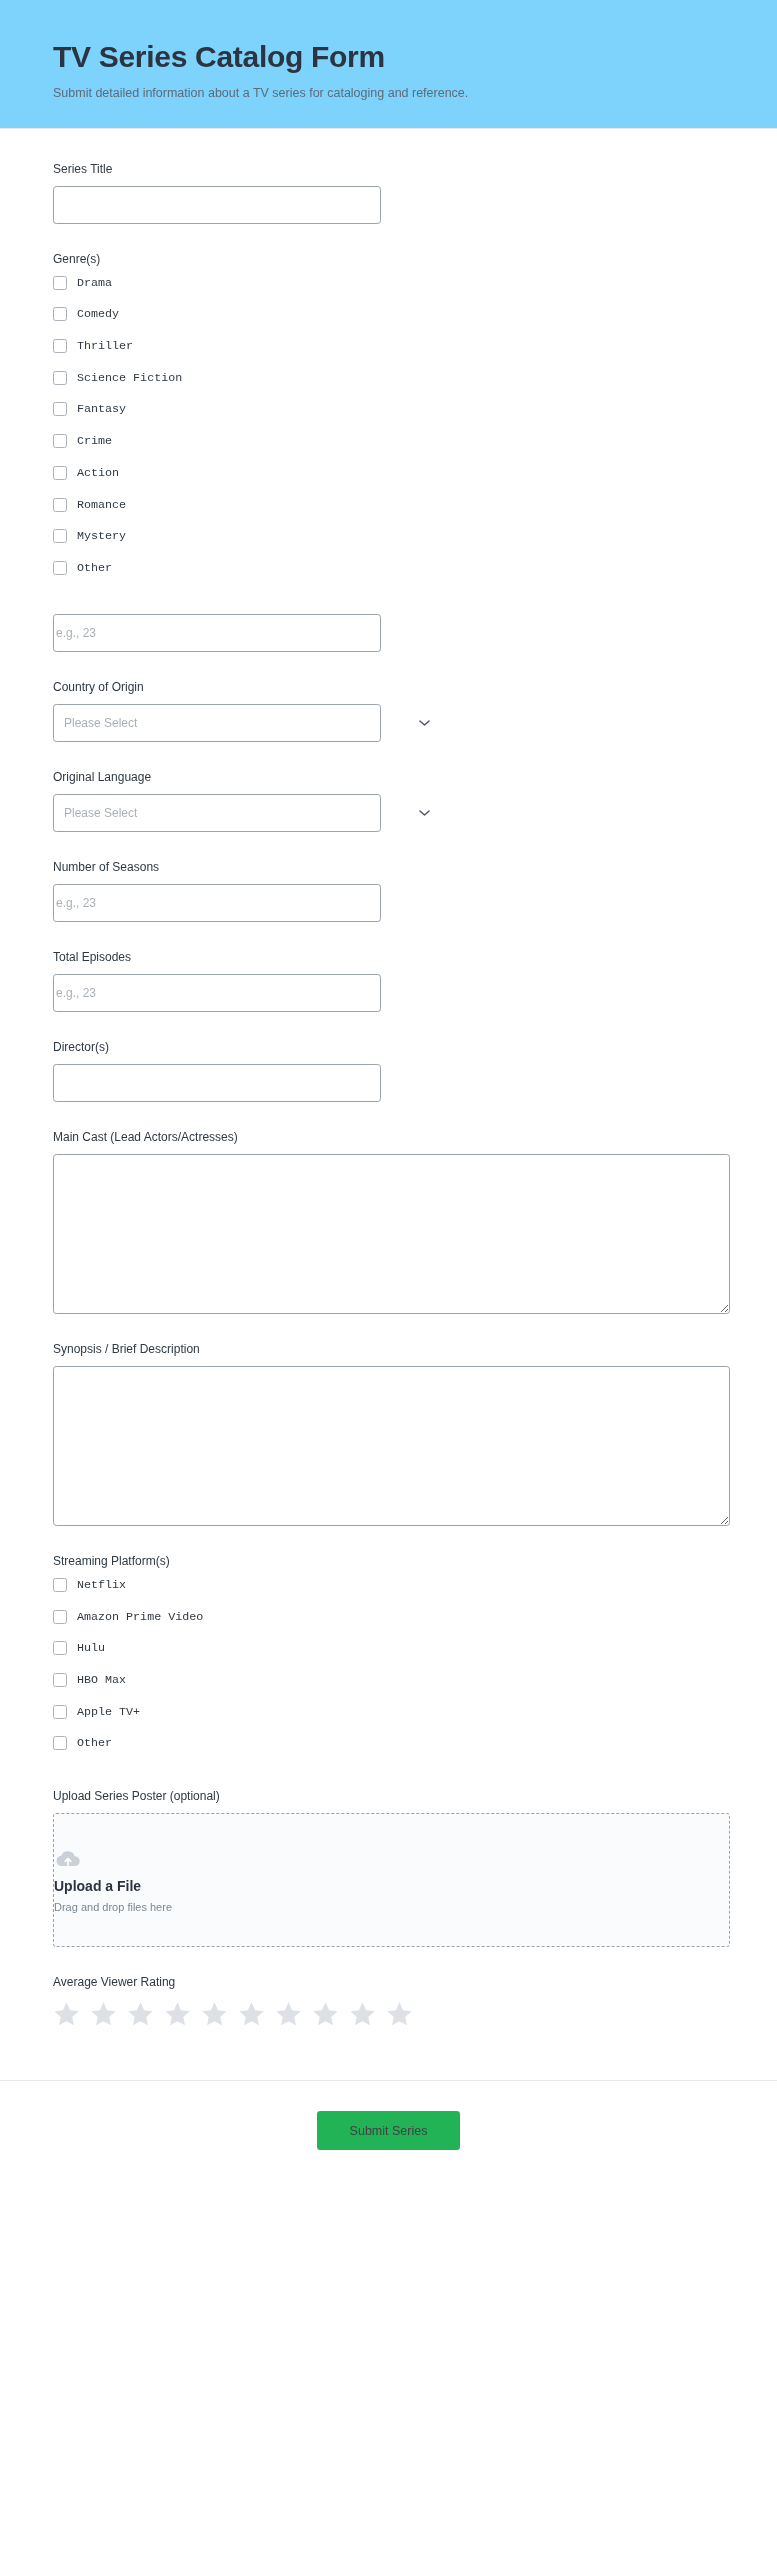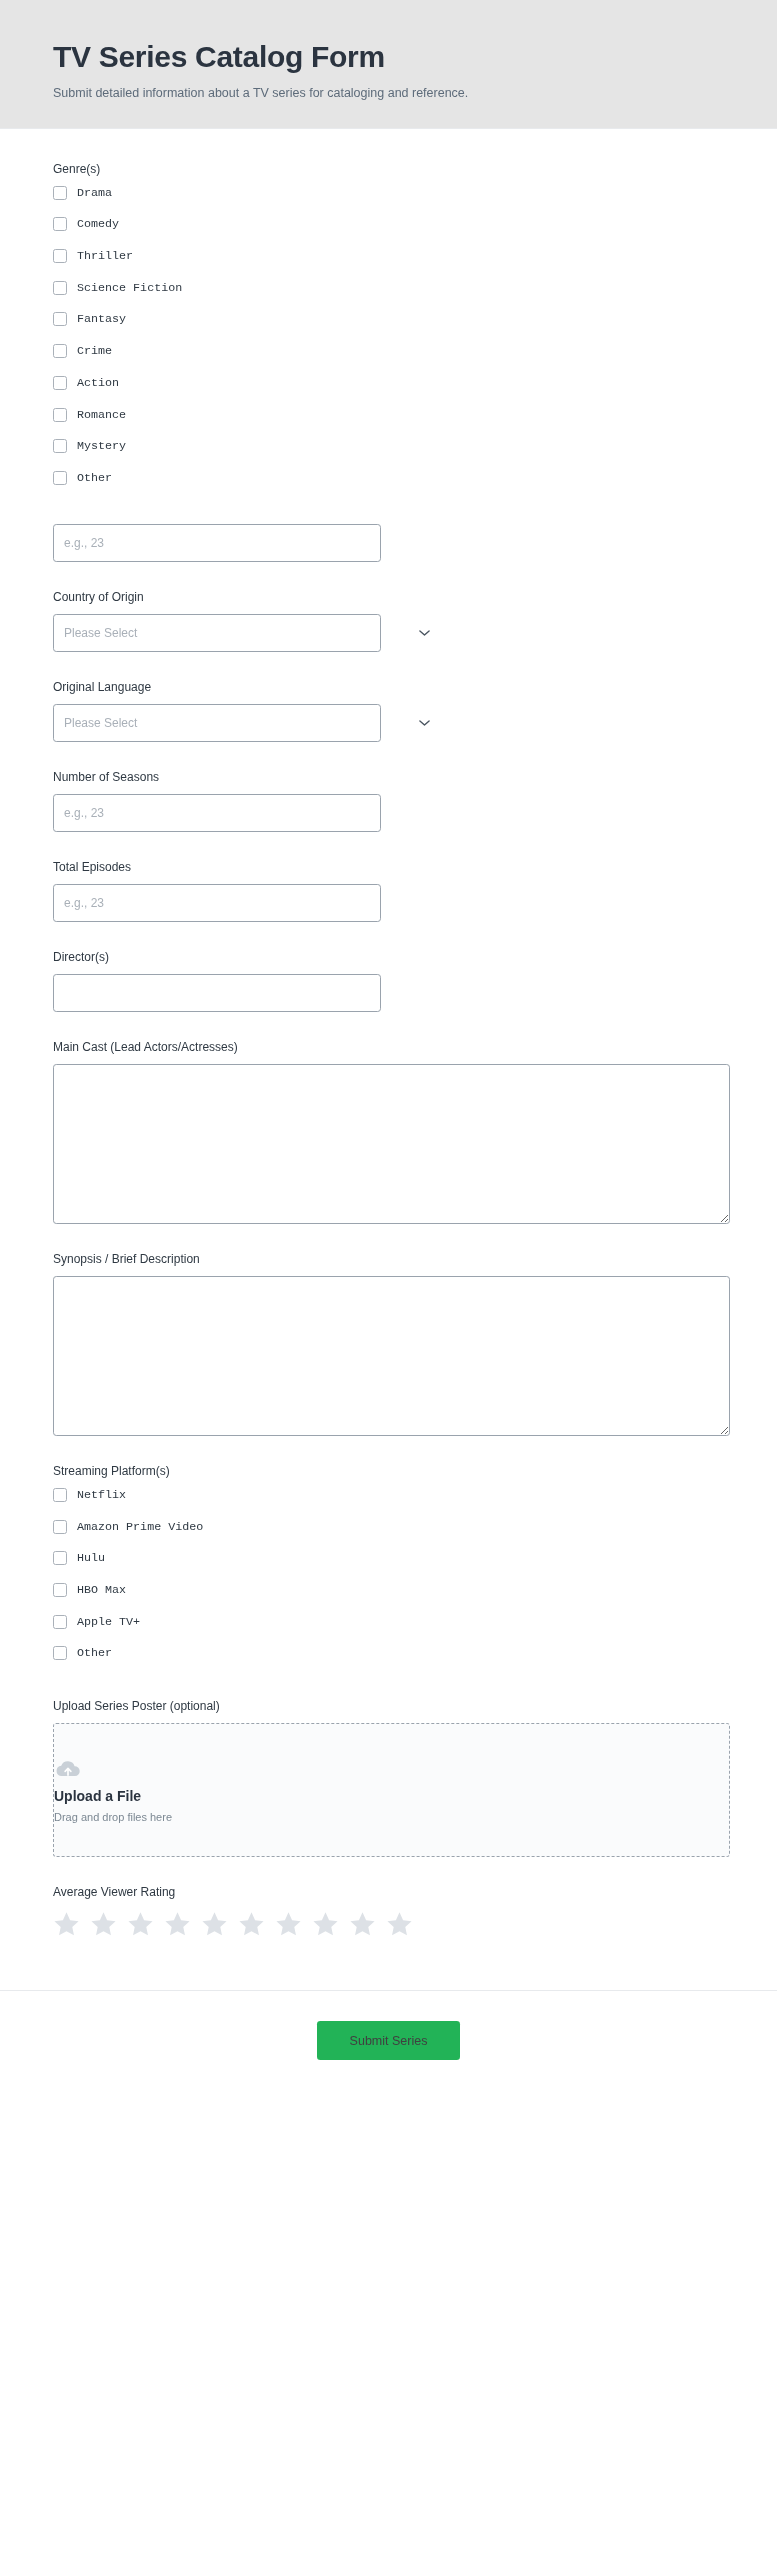--- a/index.html
+++ b/index.html
@@ -14,21 +14,21 @@
     width: 777px;
     min-height: 2576px;
     margin: 0 auto;
     background: #ffffff;
     position: relative;
   }
   
   .form-header {
     padding: 40px 53px 28px 53px;
     border-bottom: 0.8px solid #e8eaed;
-    background: #e5e5e5;
+    background: #7dd3fc;
   }
   .form-title {
     font-size: 30px;
     font-weight: bold;
     color: #2b3440;
     margin: 0 0 11.7px 0;
     letter-spacing: -0.3px;
   }
   .form-subtitle {
     font-size: 12.5px;
@@ -48,21 +48,21 @@
     color: #2f3943;
     margin-bottom: 10px;
     font-weight: normal;
   }
   .text-input {
     width: 328px;
     height: 38px;
     border: 0.8px solid #9aa3ad;
     border-radius: 3.3px;
     background: #ffffff;
-    padding: 0 10px;
+    padding: 0 2px;
     font-size: 12px;
     font-family: "Liberation Sans", sans-serif;
     color: #2f3943;
     outline: none;
   }
   .text-input::placeholder { color: #a9b0b8; }
   .select-wrap { position: relative; width: 388px; }
   .select-input {
     width: 328px;
     height: 38px;
@@ -176,20 +176,24 @@
 
 <div class="page">
 
   <div class="form-header">
     <h1 class="form-title">TV Series Catalog Form</h1>
     <p class="form-subtitle">Submit detailed information about a TV series for cataloging and reference.</p>
   </div>
 
   <div class="form-body">
 
+    <div class="field-block">
+      <label class="field-label">Series Title</label>
+      <input class="text-input" type="text" value="" placeholder="" style="">
+    </div>
 
     <div class="field-block">
       <label class="field-label">Genre(s)</label>
       <div class="checkbox-list">
         <div class="checkbox-row">
           <span class="checkbox-box"></span>
           <span class="checkbox-text">Drama</span>
         </div>
         <div class="checkbox-row">
           <span class="checkbox-box"></span>

